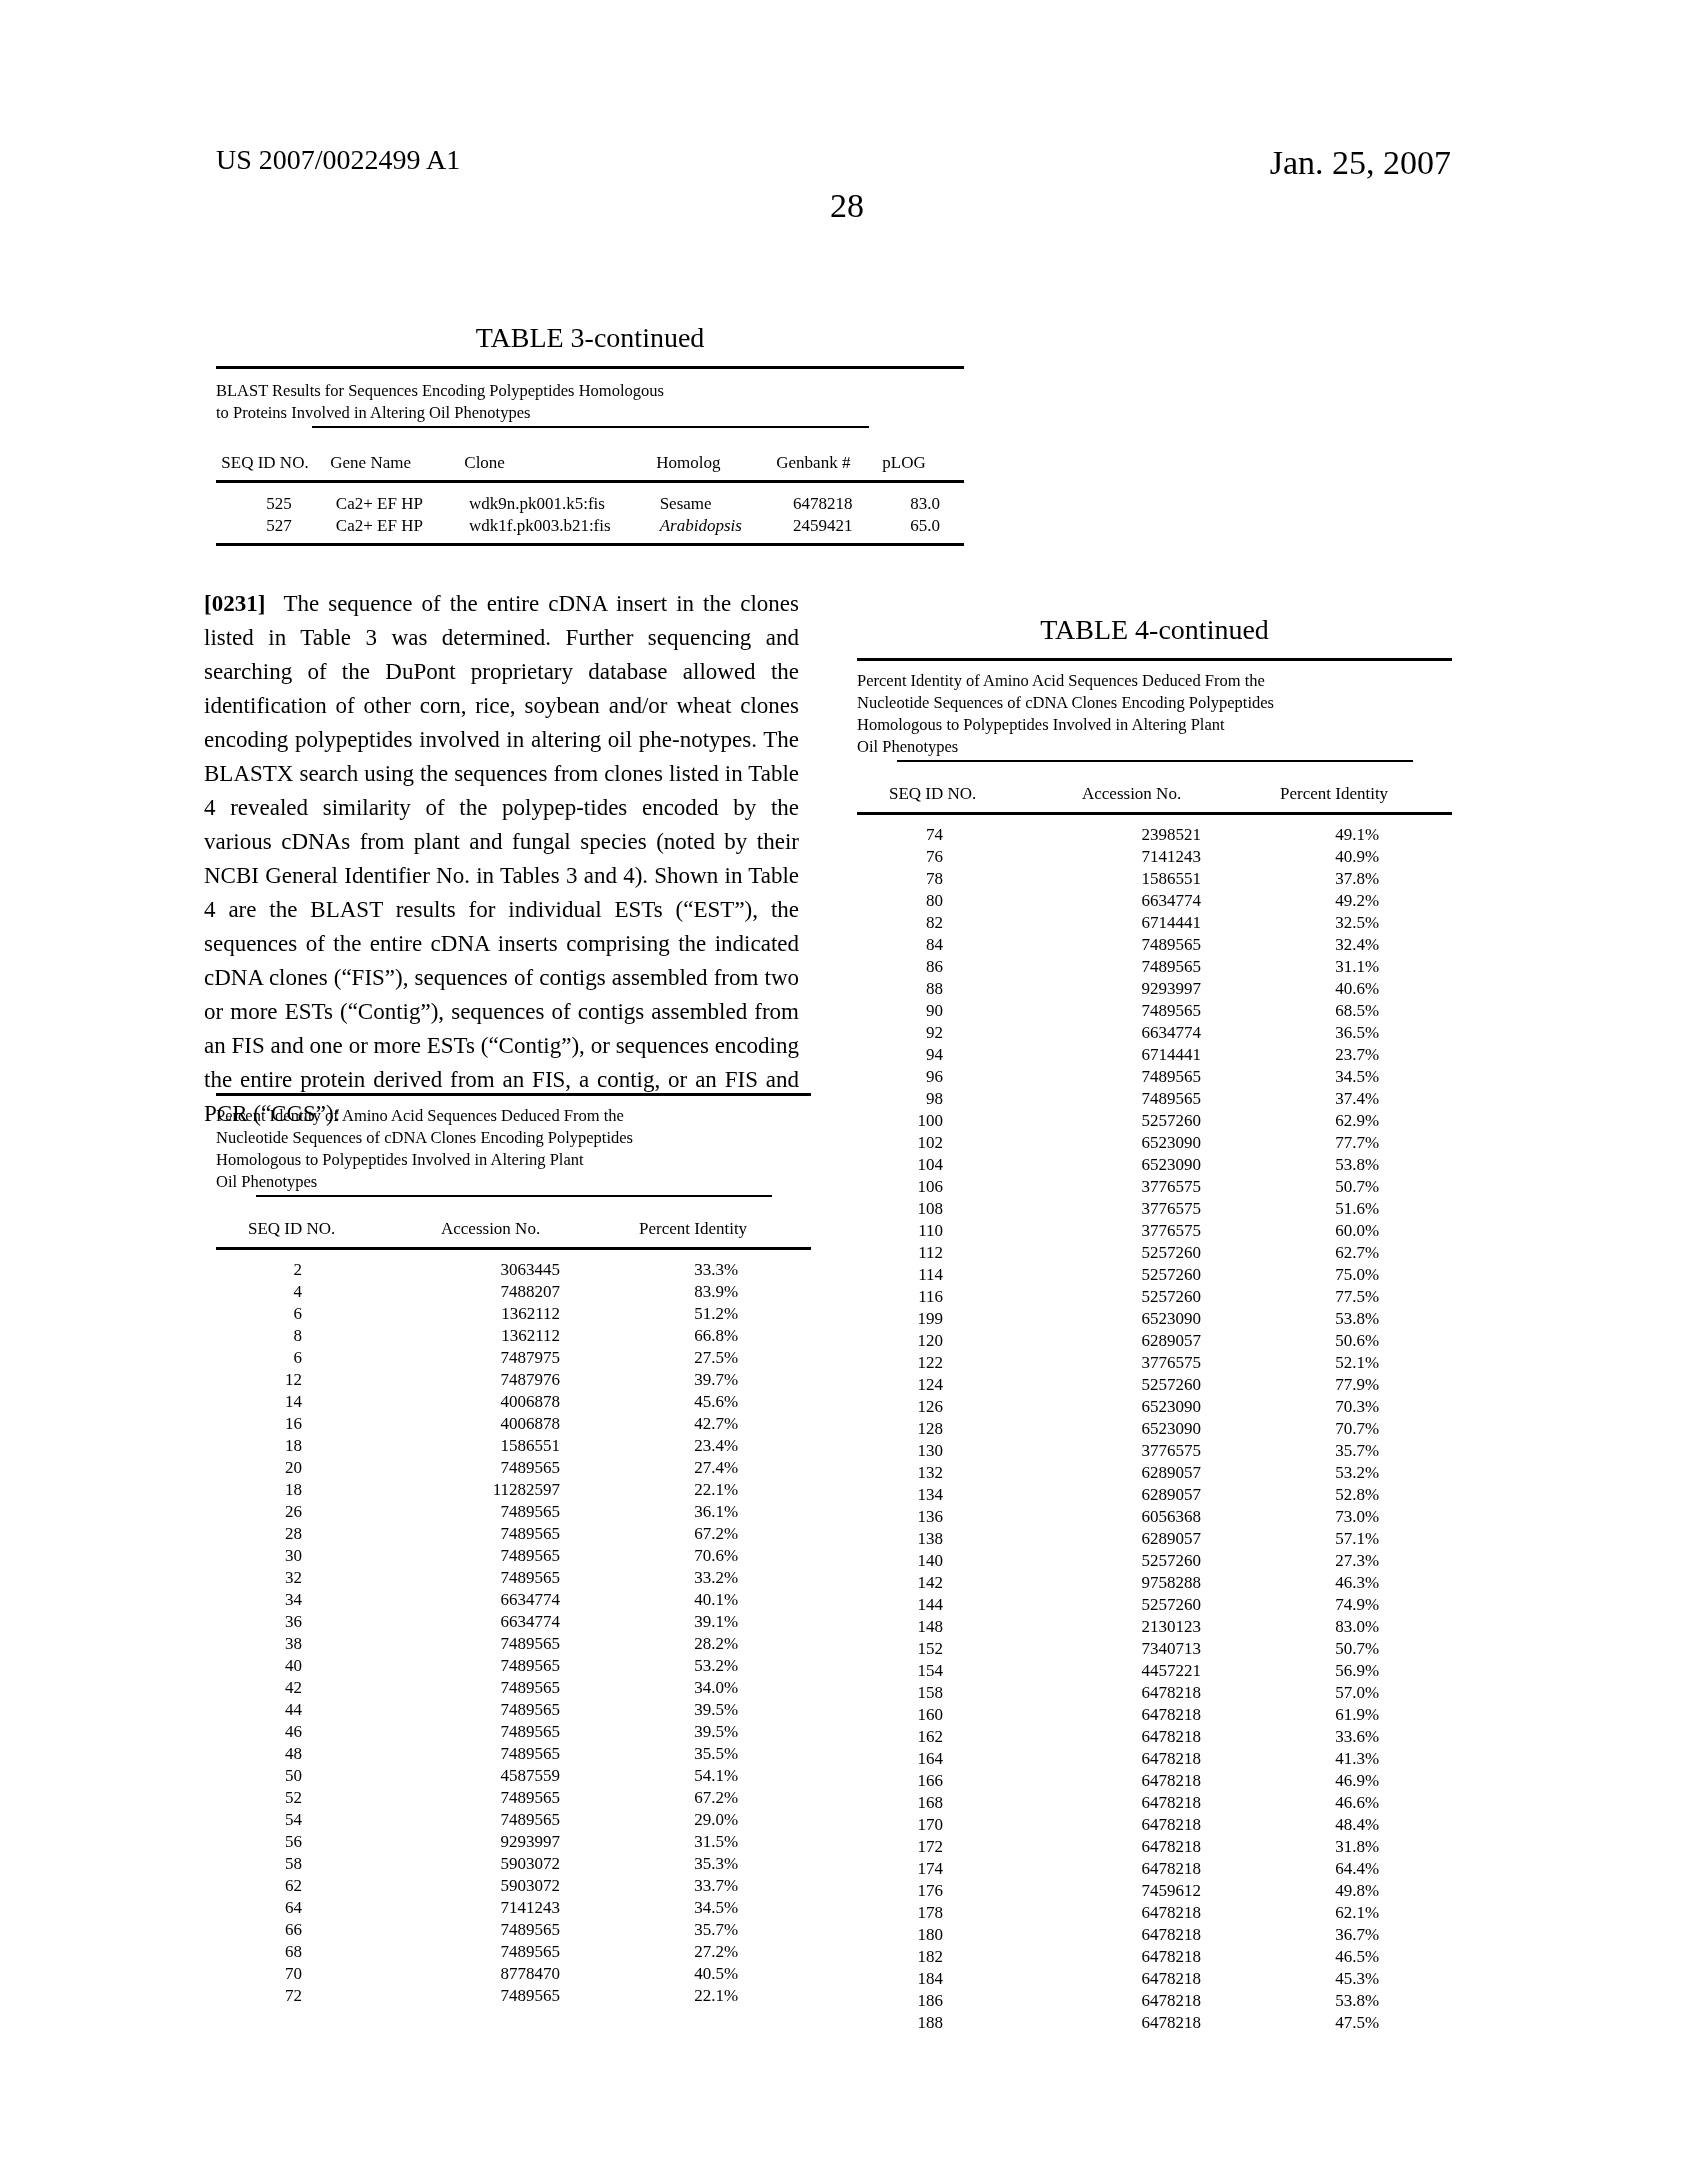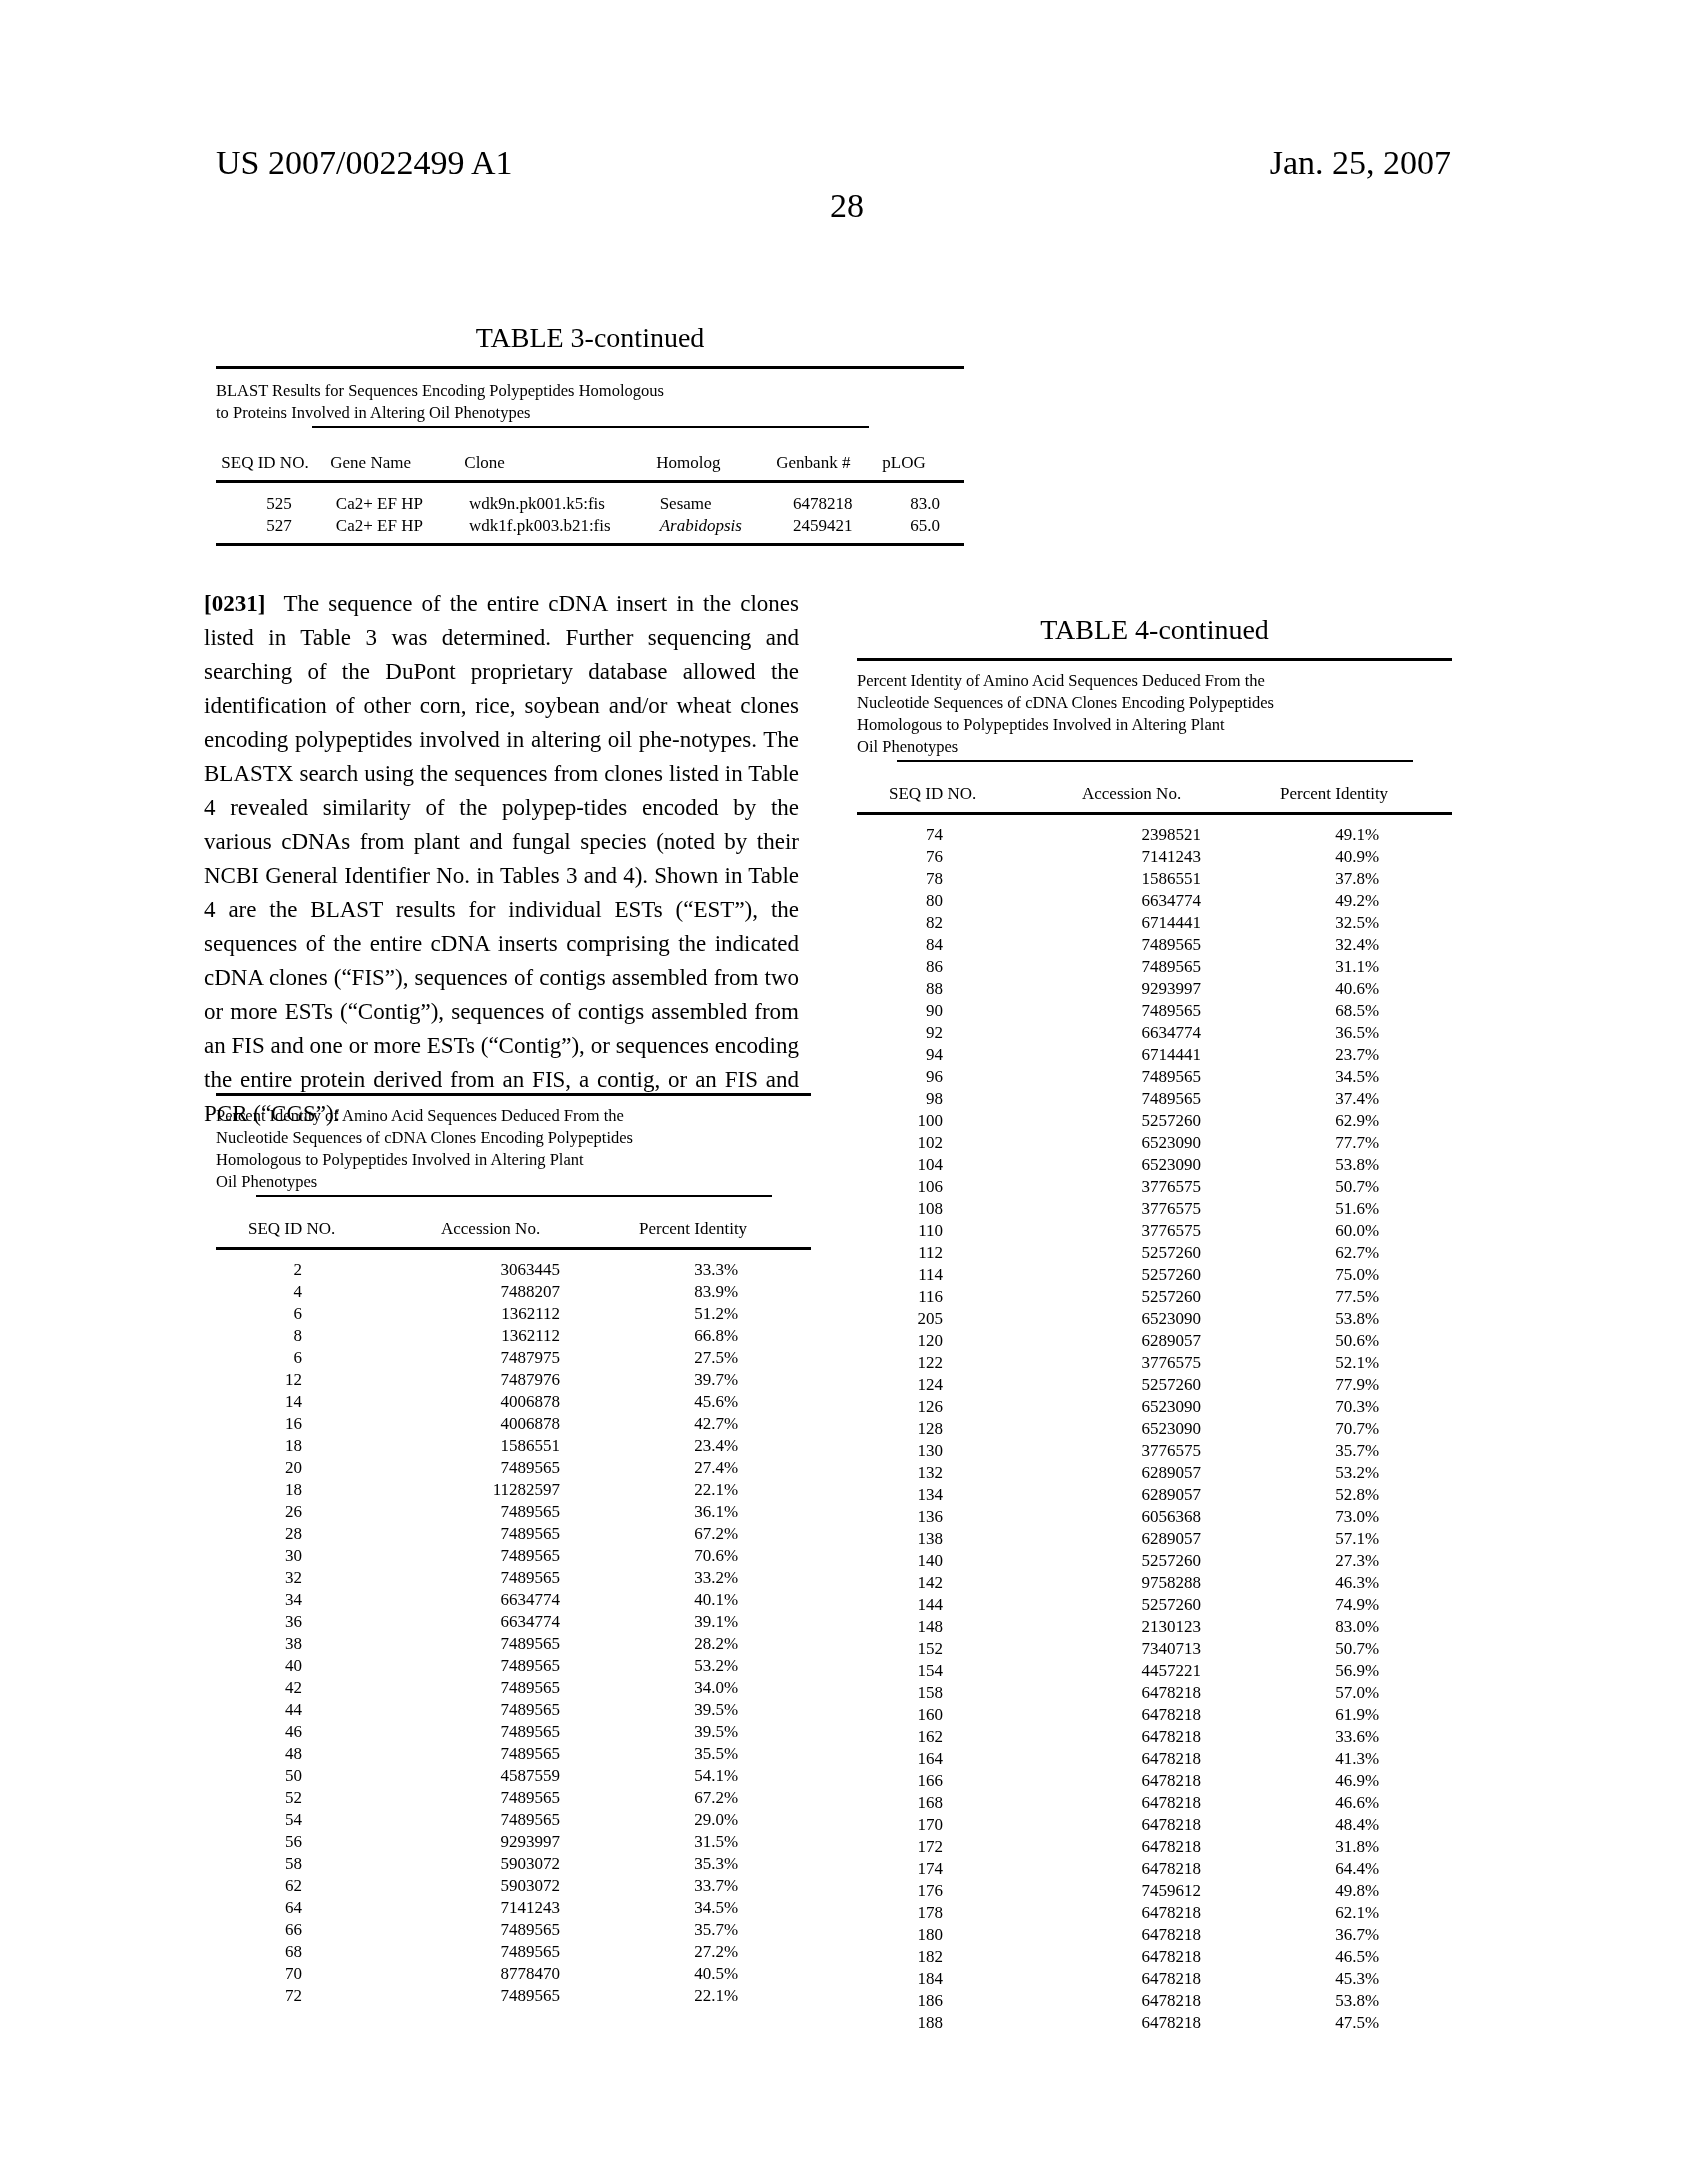--- a/index.html
+++ b/index.html
@@ -1,20 +1,20 @@
 <!DOCTYPE html>
 <html style="font-size:10.6px"><head>
 <meta charset="utf-8">
 <style>
   html, body { margin: 0; padding: 0; background: #ffffff; }
   body {
     width: 1694px; height: 2183px; position: relative; overflow: hidden;
     font-family: "Liberation Serif", "DejaVu Serif", serif; color: #000;
   }
-  .hdr-left { position: absolute; left: 216px; top: 144px; font-size: 34px; }
+  .hdr-left { position: absolute; left: 216px; top: 144px; font-size: 28px; }
   .hdr-right { position: absolute; right: 243px; top: 144px; font-size: 34px; }
   .hdr-page { position: absolute; left: 0; width: 1694px; top: 187px; text-align: center; font-size: 34px; }
 
   .tbl-title { text-align: center; font-size: 28px; }
   .rule-thick { border-top: 3.3px solid #000; }
   .caption { font-size: 16.5px; line-height: 22px; }
   .caption-line { margin: 0 auto; border-top: 2px solid #000; }
 
   
   #t3 { position: absolute; left: 216px; top: 322px; width: 748px; }
@@ -423,21 +423,21 @@
         <div class="c1">114</div>
         <div class="c2">5257260</div>
         <div class="c3">75.0%</div>
       </div>
       <div class="row">
         <div class="c1">116</div>
         <div class="c2">5257260</div>
         <div class="c3">77.5%</div>
       </div>
       <div class="row">
-        <div class="c1">205</div>
+        <div class="c1">199</div>
         <div class="c2">6523090</div>
         <div class="c3">53.8%</div>
       </div>
       <div class="row">
         <div class="c1">120</div>
         <div class="c2">6289057</div>
         <div class="c3">50.6%</div>
       </div>
       <div class="row">
         <div class="c1">122</div>

